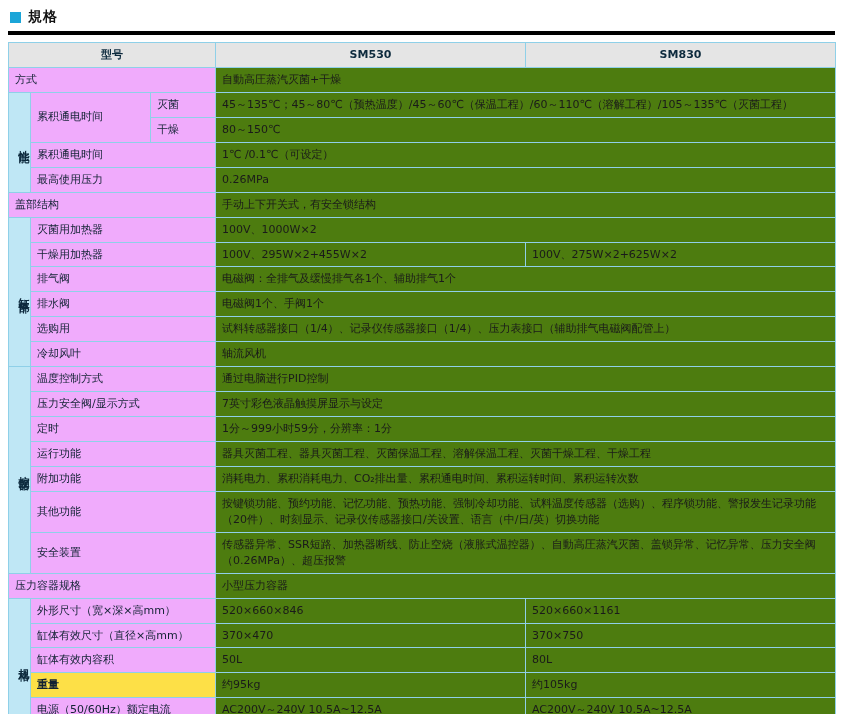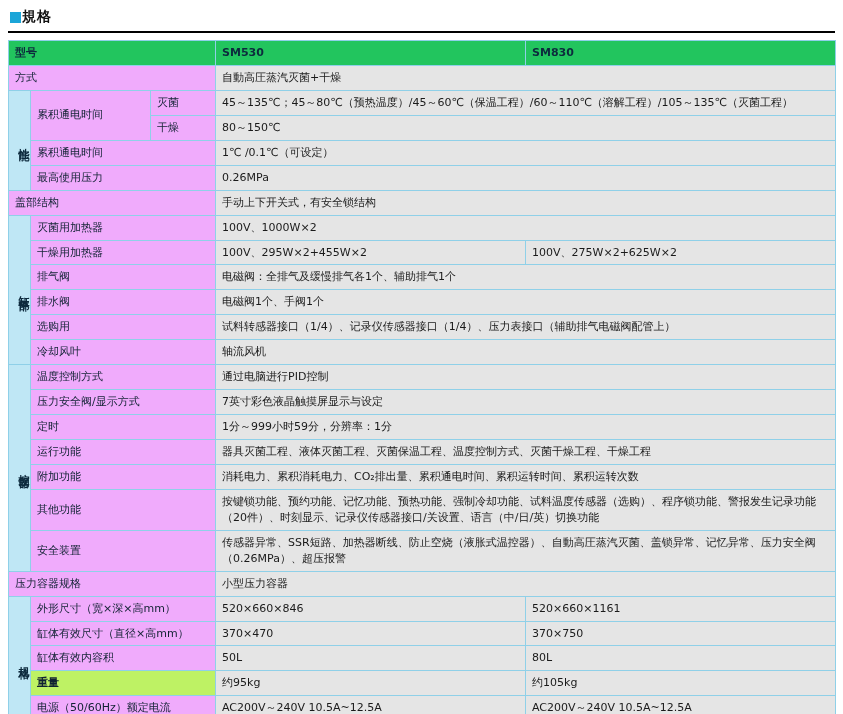--- a/index.html
+++ b/index.html
@@ -16,23 +16,23 @@
   }
   .page {
     width: 843px;
     box-sizing: border-box;
     padding: 6px 8px 8px 8px;
   }
   
   .title-row {
     display: flex;
     align-items: center;
-    gap: 1px;
+    gap: 7px;
     padding: 2px 0 5px 2px;
-    border-bottom: 2px solid #000000;
+    border-bottom: 4px solid #000000;
     margin-bottom: 7px;
   }
   .title-marker {
     width: 11px;
     height: 11px;
     background: #1ba5d8;
     flex: 0 0 auto;
   }
   .title-text {
     font-size: 14px;
@@ -48,44 +48,45 @@
   }
   table.spec td {
     border: 1px solid #8fd0e8;
     padding: 4px 6px;
     vertical-align: middle;
     line-height: 1.45;
     font-size: 11px;
     word-break: break-all;
   }
   td.h-blue {
-    background: #22c55e;
+    background: #e5e5e5;
     font-weight: bold;
     color: #0d2a3d;
+    text-align: center;
   }
   td.lbl {
     background: #f0abfc;
     color: #123;
   }
   td.lbl-b {
-    background: #bef264;
+    background: #fde047;
     color: #123;
     font-weight: bold;
   }
   td.side {
     background: #bfe7f5;
     font-weight: bold;
     color: #0d2a3d;
     text-align: center;
     width: 22px;
     padding: 2px 1px;
     line-height: 1.15;
   }
   td.val {
-    background: #e5e5e5;
+    background: #4d7c0f;
   }
   .vert {
     writing-mode: vertical-rl;
     text-orientation: upright;
     letter-spacing: 2px;
     display: inline-block;
     margin: 0 auto;
   }
 </style>
 </head>
@@ -184,21 +185,21 @@
       <tr>
         <td class="lbl" colspan="2">压力安全阀/显示方式</td>
         <td class="val" colspan="2">7英寸彩色液晶触摸屏显示与设定</td>
       </tr>
       <tr>
         <td class="lbl" colspan="2">定时</td>
         <td class="val" colspan="2">1分～999小时59分，分辨率：1分</td>
       </tr>
       <tr>
         <td class="lbl" colspan="2">运行功能</td>
-        <td class="val" colspan="2">器具灭菌工程、液体灭菌工程、灭菌保温工程、温度控制方式、灭菌干燥工程、干燥工程</td>
+        <td class="val" colspan="2">器具灭菌工程、器具灭菌工程、灭菌保温工程、溶解保温工程、灭菌干燥工程、干燥工程</td>
       </tr>
       <tr>
         <td class="lbl" colspan="2">附加功能</td>
         <td class="val" colspan="2">消耗电力、累积消耗电力、CO₂排出量、累积通电时间、累积运转时间、累积运转次数</td>
       </tr>
       <tr>
         <td class="lbl" colspan="2">其他功能</td>
         <td class="val" colspan="2">按键锁功能、预约功能、记忆功能、预热功能、强制冷却功能、试料温度传感器（选购）、程序锁功能、警报发生记录功能（20件）、时刻显示、记录仪传感器接口/关设置、语言（中/日/英）切换功能</td>
       </tr>
       <tr>

